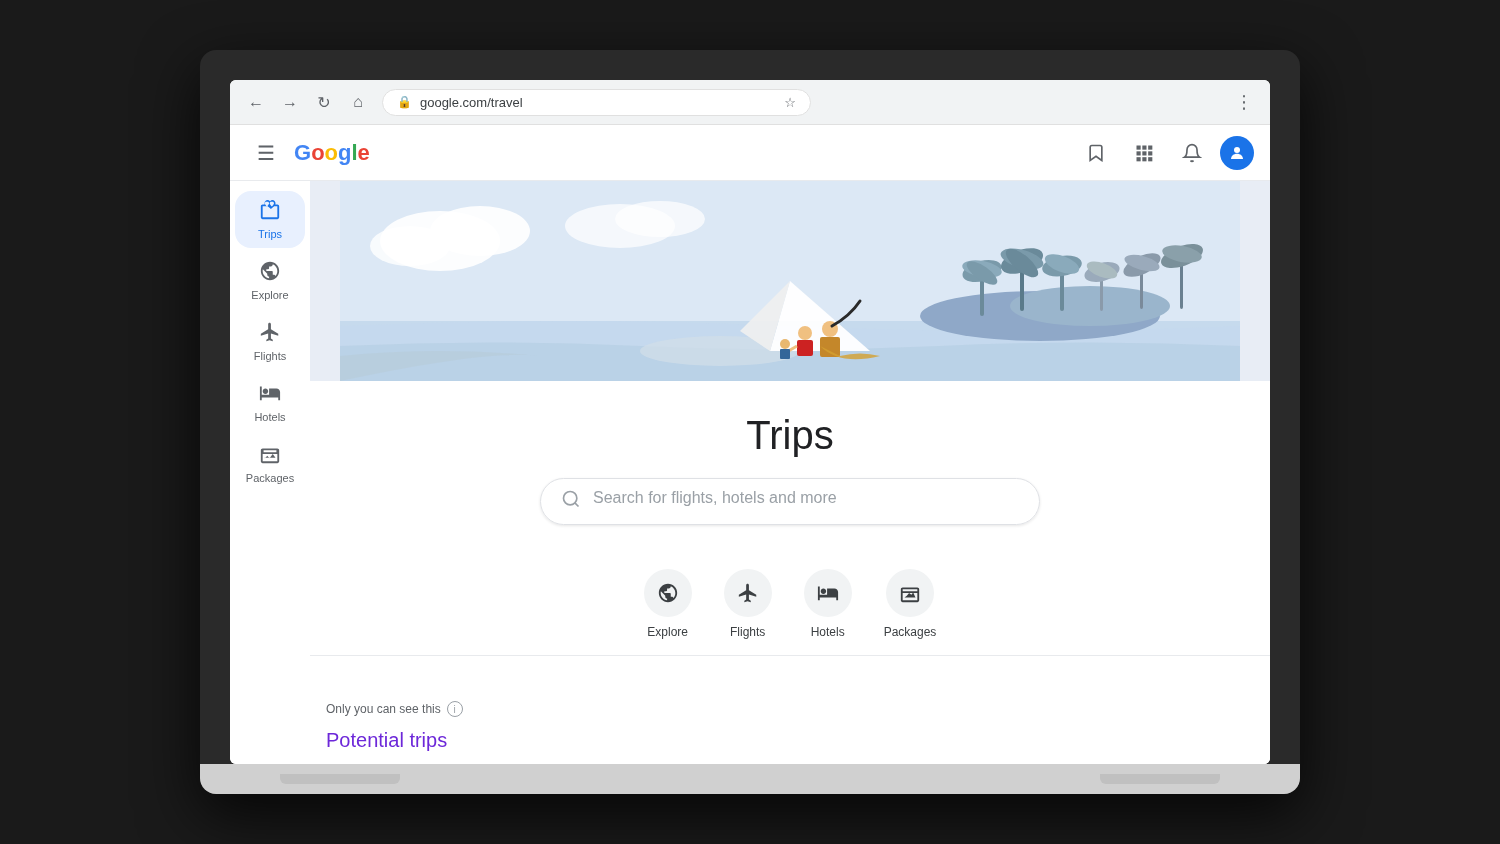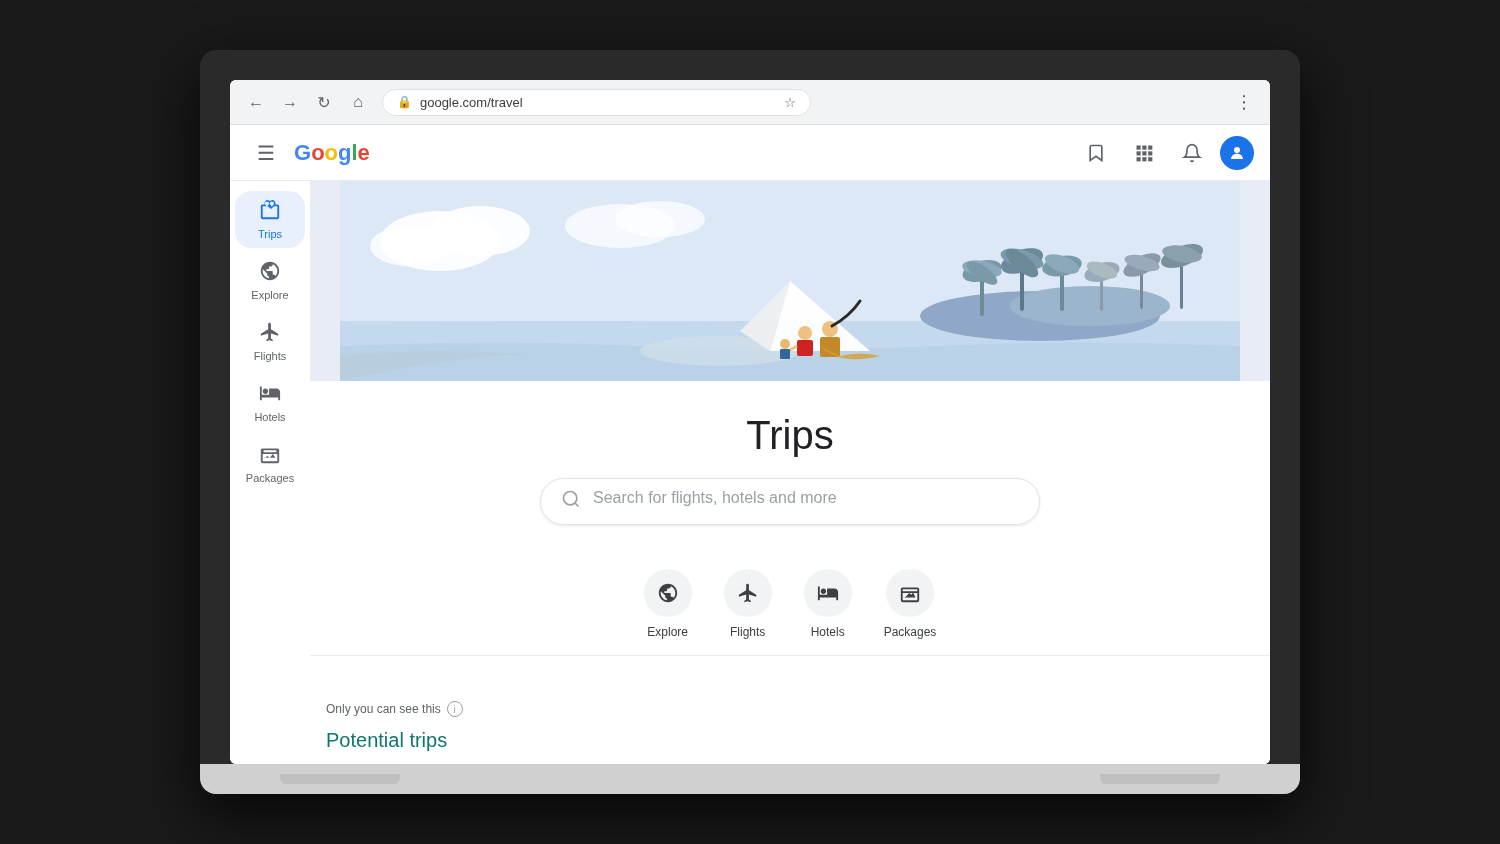--- a/index.html
+++ b/index.html
@@ -356,21 +356,21 @@
       align-items: center;
       justify-content: center;
       font-size: 10px;
       color: #9aa0a6;
       cursor: pointer;
     }
 
     .potential-trips-title {
       font-size: 20px;
       font-weight: 400;
-      color: #0f766e;
+      color: #6d28d9;
       margin-bottom: 4px;
     }
   </style>
 </head>
 <body>
 
 <div class="laptop-outer">
   <div class="laptop-screen">
 
     <div class="browser-chrome">

